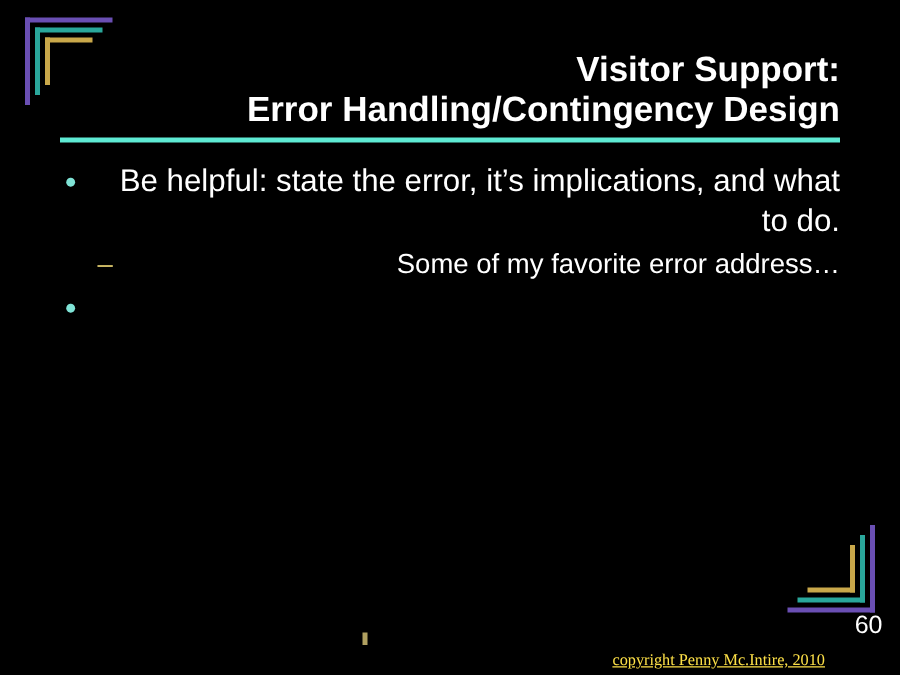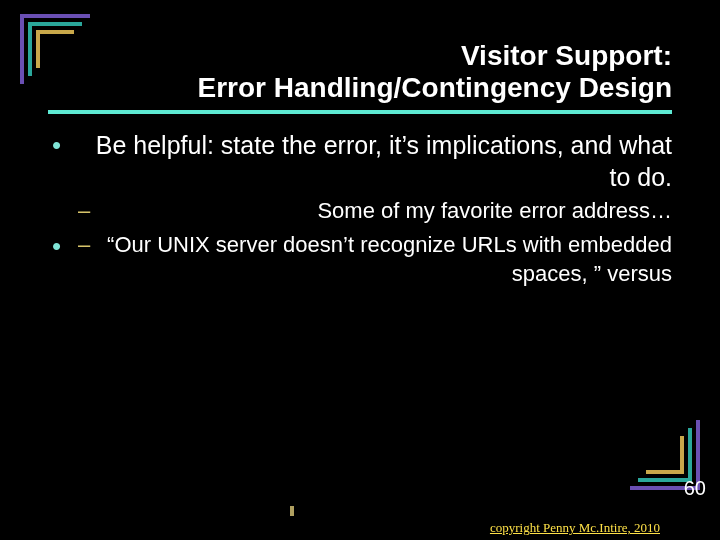--- a/index.html
+++ b/index.html
@@ -89,21 +89,21 @@
     content: "–";
     position: absolute;
     left: 2px;
     top: 0;
     color: #d6c36a;
     font-size: 22px;
   }
   .slidenum {
     position: absolute;
     right: 14px;
-    bottom: 40px;
+    bottom: 28px;
     font-size: 20px;
     color: #fff;
   }
   .copyright {
     position: absolute;
     right: 60px;
     bottom: 4px;
     font-size: 13px;
     color: #fde047;
     text-decoration: underline;
@@ -147,21 +147,20 @@
 
     <ul class="top">
       <li>
         <span>Be helpful: state the error, it’s implications, and what to do.</span>
         <ul class="sub">
           <li>Some of my favorite error address…</li>
         </ul>
       </li>
       <li>
         <ul class="sub">
-          <li>“Our UNIX server doesn’t recognize URLs with embedded spaces, ” versus</li>
         </ul>
       </li>
     </ul>
   </div>
 </div>
 
 <div class="bottom-tick"></div>
 <div class="slidenum">60</div>
 <div class="copyright">copyright Penny Mc.Intire, 2010</div>
 

